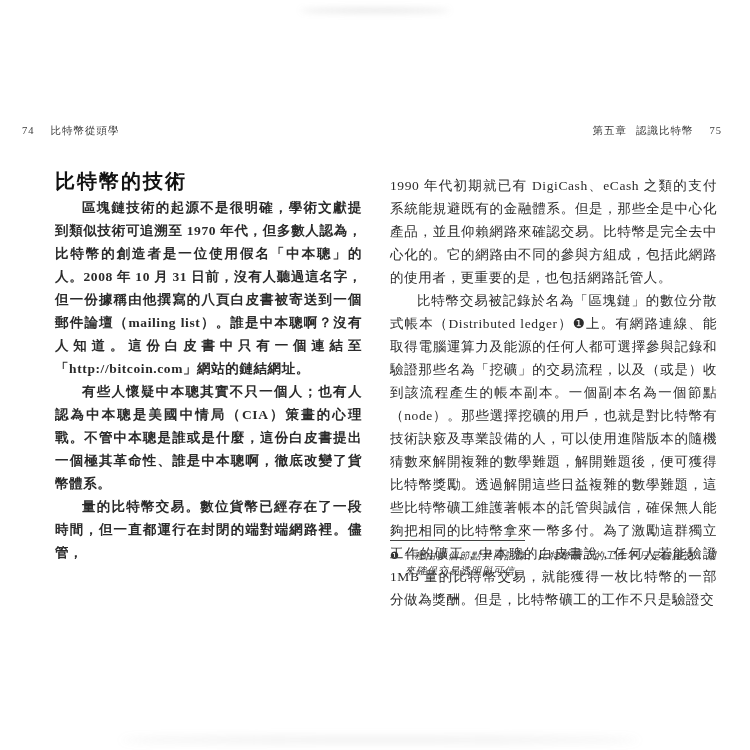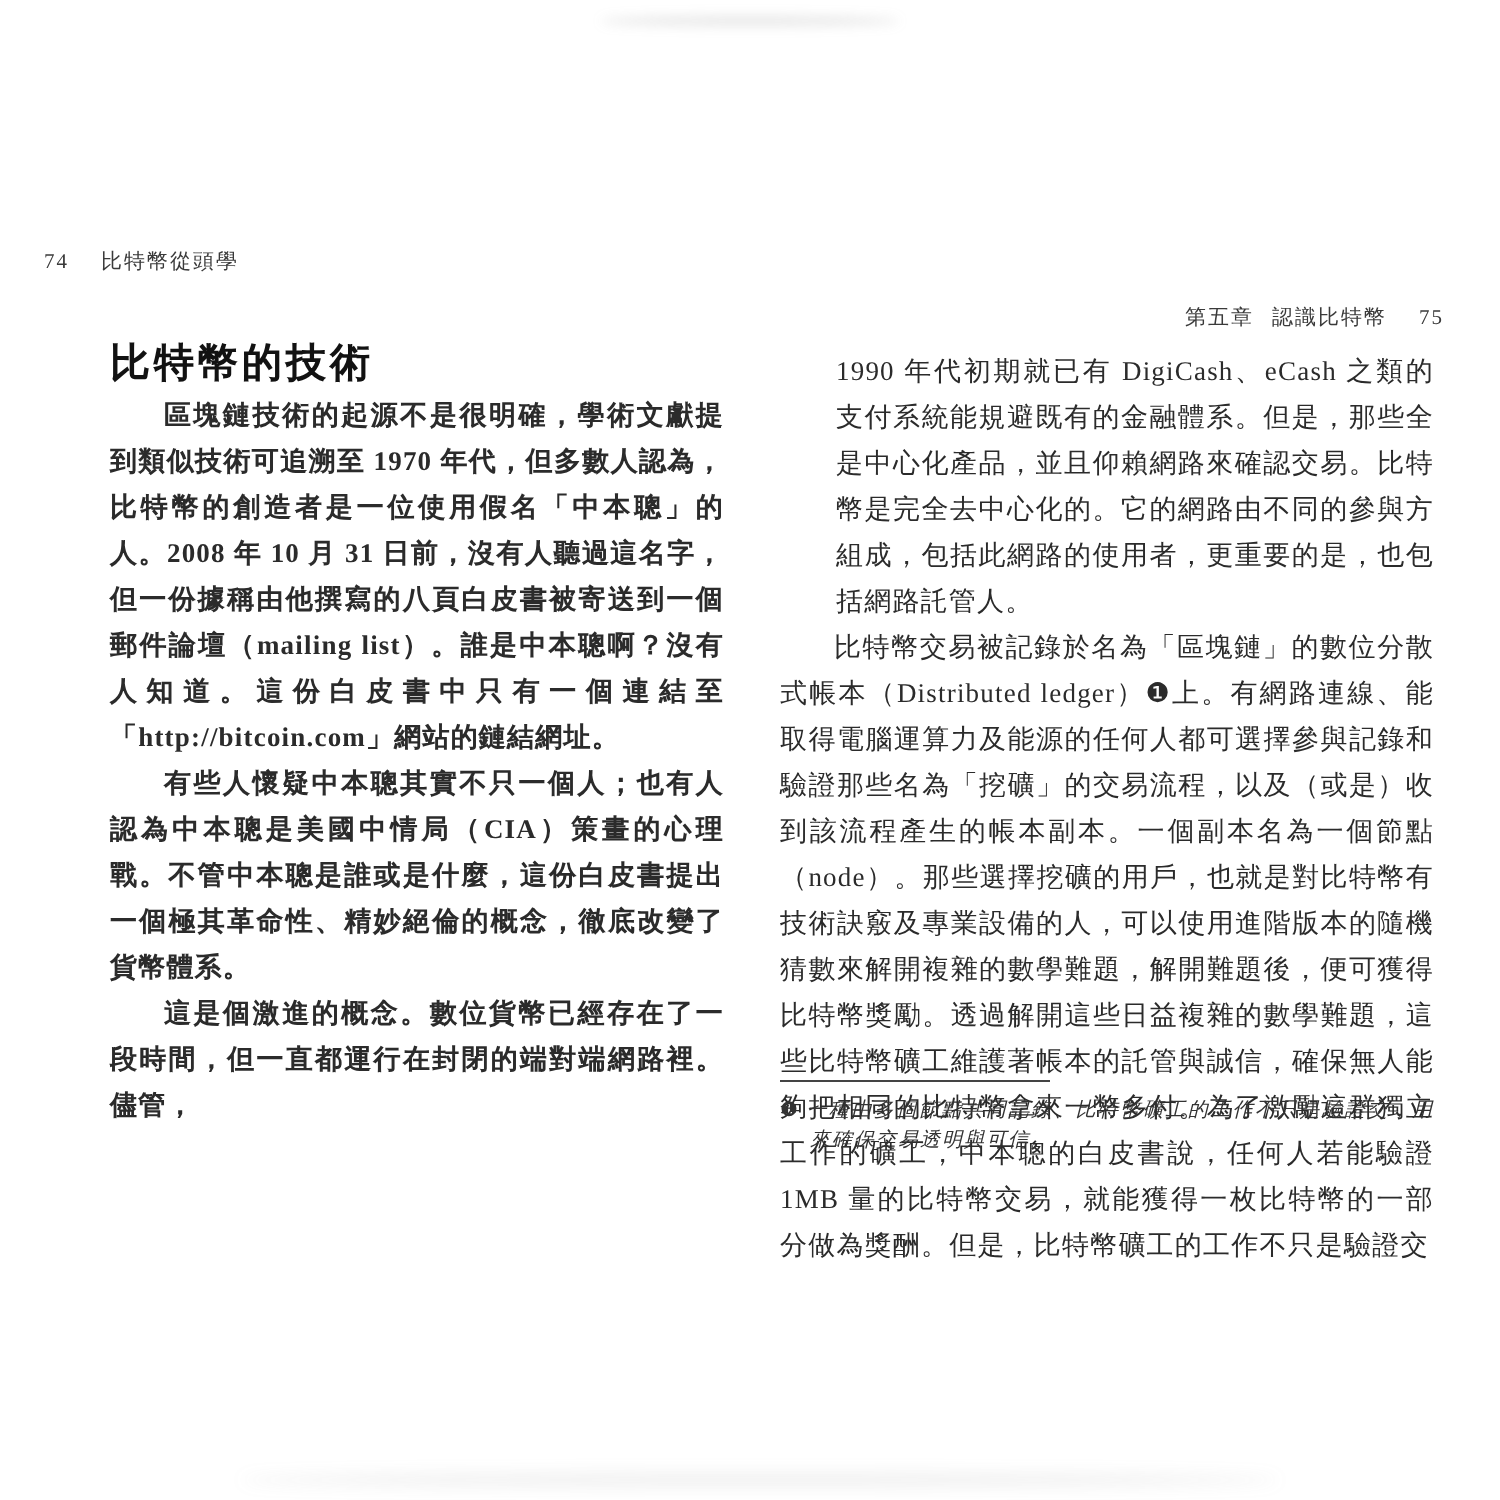--- a/index.html
+++ b/index.html
@@ -37,21 +37,21 @@
   }
   .running-head {
     position: absolute;
     top: 124px;
     font-size: 10.5px;
     letter-spacing: 1px;
     color: #3a3a3a;
     white-space: nowrap;
   }
   .running-head-left { left: 22px; }
-  .running-head-right { right: 28px; text-align: right; margin-top: 28px; }
+  .running-head-right { right: 28px; text-align: right; }
   .rh-pagenum { font-size: 10.5px; color: #3a3a3a; }
   .rh-gap { display: inline-block; width: 16px; }
   .rh-gap-small { display: inline-block; width: 9px; }
   .section-heading {
     position: absolute;
     left: 55px; top: 168px;
     font-size: 20px;
     font-weight: bold;
     letter-spacing: 2px;
     color: #121212;
@@ -67,21 +67,21 @@
   .body-left {
     left: 55px; top: 196px;
     width: 307px;
     font-weight: bold;
   }
   .body-right {
     left: 390px; top: 174px;
     width: 327px;
   }
   .body-col p { margin: 0; text-indent: 2em; }
-  .body-col p.no-indent { text-indent: 0; margin-left: 28px; }
+  .body-col p.no-indent { text-indent: 0; }
   .footnote {
     position: absolute;
     left: 390px; top: 540px;
     width: 327px;
   }
   .footnote-rule {
     width: 135px;
     height: 0;
     border-top: 1px solid #444;
     margin-bottom: 7px;
@@ -108,22 +108,22 @@
 
   <div>
     <div class="running-head running-head-left">
       <span class="rh-pagenum">74</span><span class="rh-gap"></span><span>比特幣從頭學</span>
     </div>
 
     <div class="section-heading">比特幣的技術</div>
 
     <div class="body-col body-left">
       <p>區塊鏈技術的起源不是很明確，學術文獻提到類似技術可追溯至 1970 年代，但多數人認為，比特幣的創造者是一位使用假名「中本聰」的人。2008 年 10 月 31 日前，沒有人聽過這名字，但一份據稱由他撰寫的八頁白皮書被寄送到一個郵件論壇（mailing list）。誰是中本聰啊？沒有人知道。這份白皮書中只有一個連結至「http://bitcoin.com」網站的鏈結網址。</p>
-      <p>有些人懷疑中本聰其實不只一個人；也有人認為中本聰是美國中情局（CIA）策畫的心理戰。不管中本聰是誰或是什麼，這份白皮書提出一個極其革命性、精妙絕倫的概念，徹底改變了貨幣體系。</p>
-      <p>這是個激進的概念。數位貨幣已經存在了一段時間，但一直都運行在封閉的端對端網路裡。儘管，</p>
+      <p>有些人懷疑中本聰其實不只一個人；也有人認為中本聰是美國中情局（CIA）策畫的心理戰。不管中本聰是誰或是什麼，這份白皮書提出一個極其革命性、誰是中本聰啊，徹底改變了貨幣體系。</p>
+      <p>量的比特幣交易。數位貨幣已經存在了一段時間，但一直都運行在封閉的端對端網路裡。儘管，</p>
     </div>
   </div>
 
   <div>
     <div class="running-head running-head-right">
       <span>第五章</span><span class="rh-gap-small"></span><span>認識比特幣</span><span class="rh-gap"></span><span class="rh-pagenum">75</span>
     </div>
 
     <div class="body-col body-right">
       <p class="no-indent">1990 年代初期就已有 DigiCash、eCash 之類的支付系統能規避既有的金融體系。但是，那些全是中心化產品，並且仰賴網路來確認交易。比特幣是完全去中心化的。它的網路由不同的參與方組成，包括此網路的使用者，更重要的是，也包括網路託管人。</p>

